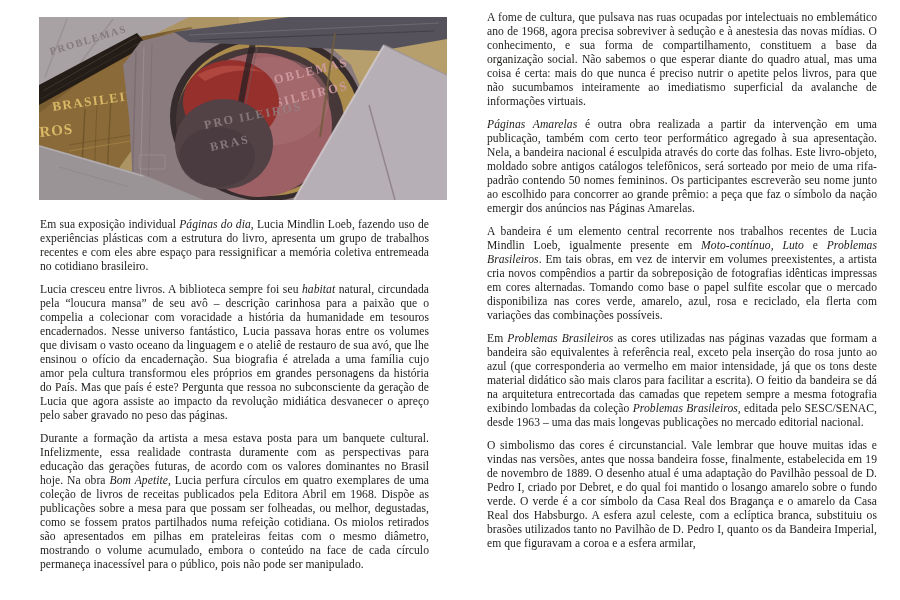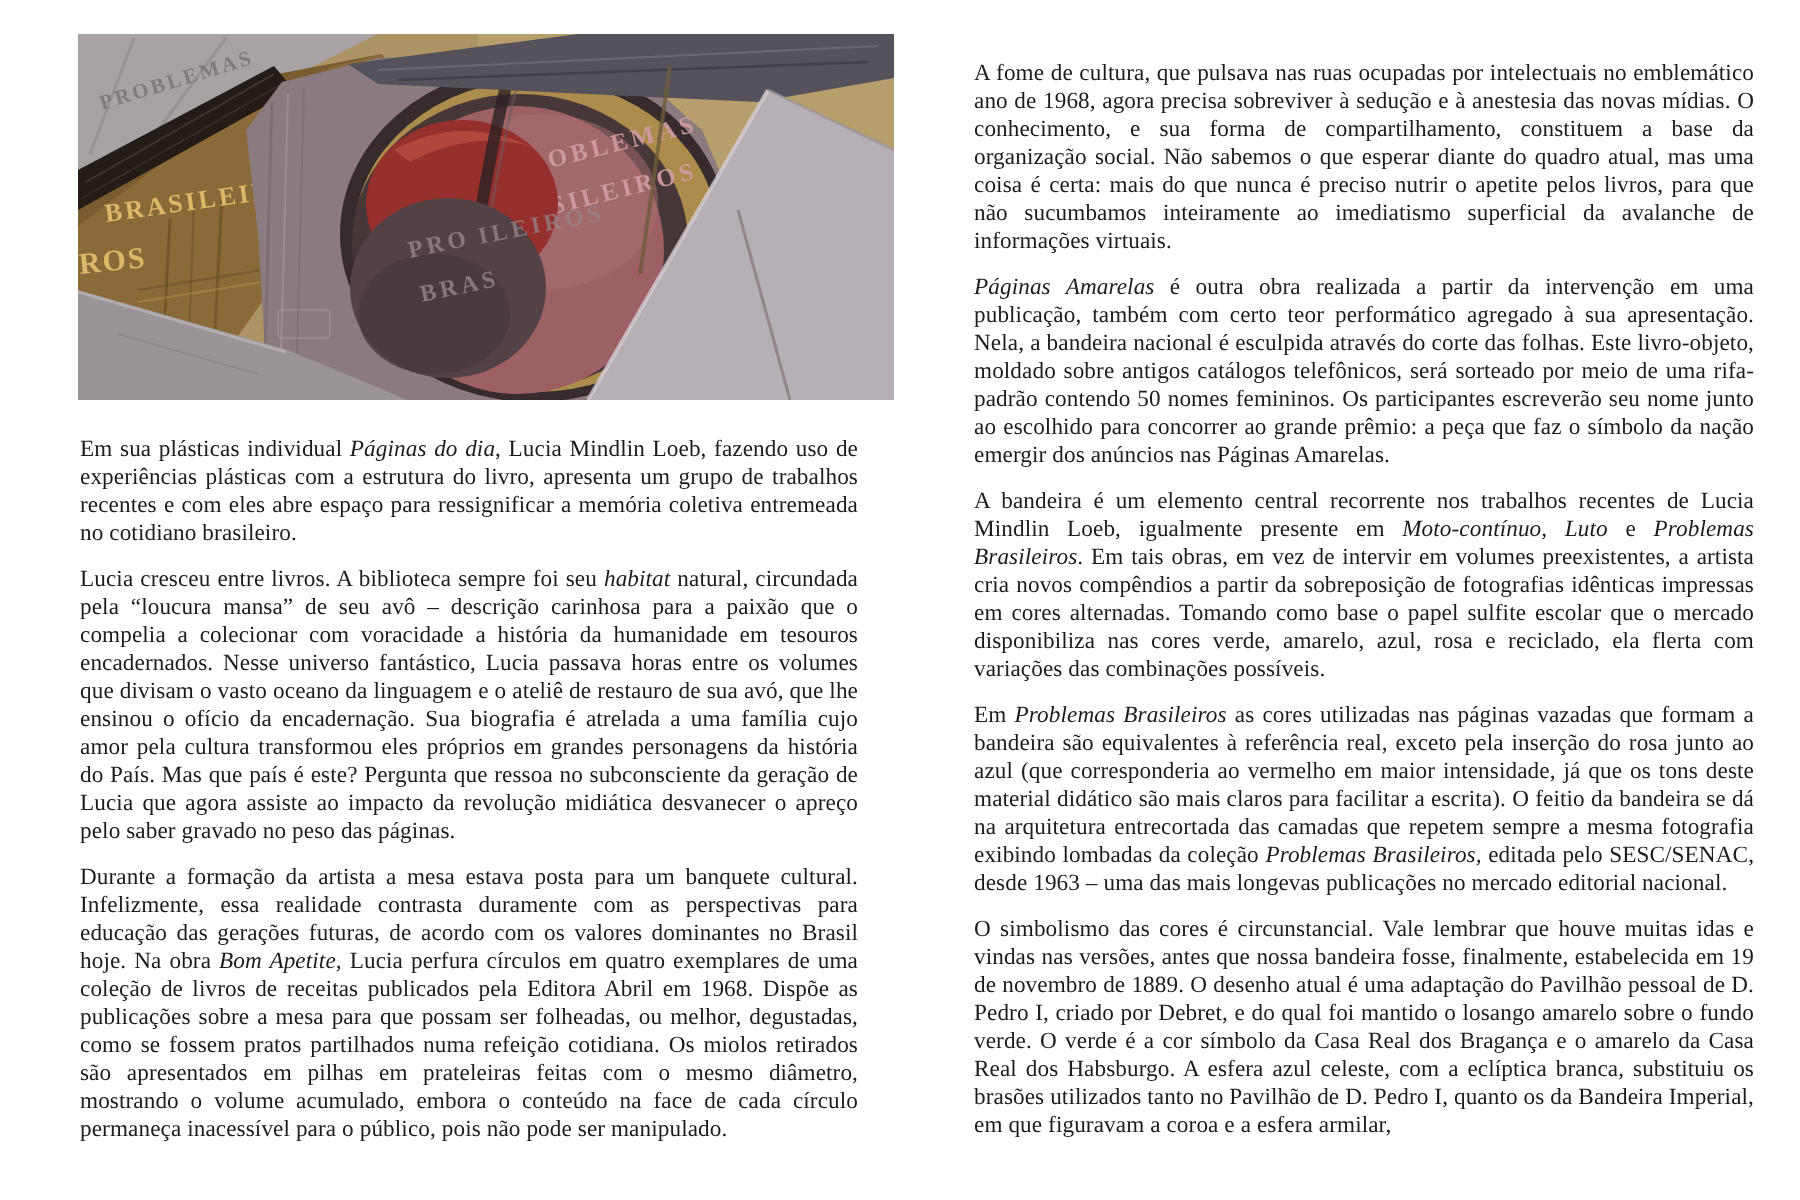--- a/index.html
+++ b/index.html
@@ -4,21 +4,21 @@
 <style>
   html,body{margin:0;padding:0;background:#ffffff;}
   #spread{position:relative;width:900px;height:600px;background:#ffffff;overflow:hidden;
           font-family:"Liberation Serif", serif;color:#1d1c1a;}
   .photo{position:absolute;left:39px;top:17px;width:408px;height:183px;}
   .col{position:absolute;text-align:justify;font-size:11.6px;line-height:14px;
        letter-spacing:0.05px;}
   .col p{margin:0 0 9px 0;}
   .col p i{font-style:italic;}
   #left-col{left:40px;top:218px;width:389px;}
-  #right-col{left:487px;top:30px;width:390px;}
+  #right-col{left:487px;top:11px;width:390px;}
   svg text{font-family:"Liberation Serif", serif;font-weight:bold;}
 </style>
 </head>
 <body>
 
 <div id="spread">
 
   <div class="photo">
     <svg width="408" height="183" viewBox="0 0 408 183">
 
@@ -82,21 +82,21 @@
       <line x1="20" y1="150" x2="90" y2="170" stroke="#847e81" stroke-width="1" opacity="0.5"></line>
 
       <polygon points="345,28 408,58 408,183 255,183" fill="#b6afb5"></polygon>
       <line x1="345" y1="28" x2="255" y2="183" stroke="#d3ccd1" stroke-width="2" opacity="0.8"></line>
       <line x1="345" y1="28" x2="408" y2="58" stroke="#9b9499" stroke-width="1.5" opacity="0.7"></line>
       <line x1="330" y1="88" x2="356" y2="183" stroke="#5a4b50" stroke-width="1.5" opacity="0.4"></line>
     </svg>
   </div>
 
   <div id="left-col" class="col">
-    <p><span>Em sua plásticas individual </span><i>Páginas do dia</i><span>, Lucia Mindlin Loeb, fazendo uso de experiências plásticas com a estrutura do livro, apresenta um grupo de trabalhos recentes e com eles abre espaço para ressignificar a memória coletiva entremeada no cotidiano brasileiro.</span></p>
+    <p><span>Em sua exposição individual </span><i>Páginas do dia</i><span>, Lucia Mindlin Loeb, fazendo uso de experiências plásticas com a estrutura do livro, apresenta um grupo de trabalhos recentes e com eles abre espaço para ressignificar a memória coletiva entremeada no cotidiano brasileiro.</span></p>
     <p><span>Lucia cresceu entre livros. A biblioteca sempre foi seu </span><i>habitat</i><span> natural, circundada pela “loucura mansa” de seu avô – descrição carinhosa para a paixão que o compelia a colecionar com voracidade a história da humanidade em tesouros encadernados. Nesse universo fantástico, Lucia passava horas entre os volumes que divisam o vasto oceano da linguagem e o ateliê de restauro de sua avó, que lhe ensinou o ofício da encadernação. Sua biografia é atrelada a uma família cujo amor pela cultura transformou eles próprios em grandes personagens da história do País. Mas que país é este? Pergunta que ressoa no subconsciente da geração de Lucia que agora assiste ao impacto da revolução midiática desvanecer o apreço pelo saber gravado no peso das páginas.</span></p>
     <p><span>Durante a formação da artista a mesa estava posta para um banquete cultural. Infelizmente, essa realidade contrasta duramente com as perspectivas para educação das gerações futuras, de acordo com os valores dominantes no Brasil hoje. Na obra </span><i>Bom Apetite,</i><span> Lucia perfura círculos em quatro exemplares de uma coleção de livros de receitas publicados pela Editora Abril em 1968. Dispõe as publicações sobre a mesa para que possam ser folheadas, ou melhor, degustadas, como se fossem pratos partilhados numa refeição cotidiana. Os miolos retirados são apresentados em pilhas em prateleiras feitas com o mesmo diâmetro, mostrando o volume acumulado, embora o conteúdo na face de cada círculo permaneça inacessível para o público, pois não pode ser manipulado.</span></p>
   </div>
 
   <div id="right-col" class="col">
     <p><span>A fome de cultura, que pulsava nas ruas ocupadas por intelectuais no emblemático ano de 1968, agora precisa sobreviver à sedução e à anestesia das novas mídias. O conhecimento, e sua forma de compartilhamento, constituem a base da organização social. Não sabemos o que esperar diante do quadro atual, mas uma coisa é certa: mais do que nunca é preciso nutrir o apetite pelos livros, para que não sucumbamos inteiramente ao imediatismo superficial da avalanche de informações virtuais.</span></p>
     <p><i>Páginas Amarelas</i><span> é outra obra realizada a partir da intervenção em uma publicação, também com certo teor performático agregado à sua apresentação. Nela, a bandeira nacional é esculpida através do corte das folhas. Este livro-objeto, moldado sobre antigos catálogos telefônicos, será sorteado por meio de uma rifa-padrão contendo 50 nomes femininos. Os participantes escreverão seu nome junto ao escolhido para concorrer ao grande prêmio: a peça que faz o símbolo da nação emergir dos anúncios nas Páginas Amarelas.</span></p>
     <p><span>A bandeira é um elemento central recorrente nos trabalhos recentes de Lucia Mindlin Loeb, igualmente presente em </span><i>Moto-contínuo, Luto</i><span> e </span><i>Problemas Brasileiros</i><span>. Em tais obras, em vez de intervir em volumes preexistentes, a artista cria novos compêndios a partir da sobreposição de fotografias idênticas impressas em cores alternadas. Tomando como base o papel sulfite escolar que o mercado disponibiliza nas cores verde, amarelo, azul, rosa e reciclado, ela flerta com variações das combinações possíveis.</span></p>
     <p><span>Em </span><i>Problemas Brasileiros</i><span> as cores utilizadas nas páginas vazadas que formam a bandeira são equivalentes à referência real, exceto pela inserção do rosa junto ao azul (que corresponderia ao vermelho em maior intensidade, já que os tons deste material didático são mais claros para facilitar a escrita). O feitio da bandeira se dá na arquitetura entrecortada das camadas que repetem sempre a mesma fotografia exibindo lombadas da coleção </span><i>Problemas Brasileiros,</i><span> editada pelo SESC/SENAC, desde 1963 – uma das mais longevas publicações no mercado editorial nacional.</span></p>
     <p><span>O simbolismo das cores é circunstancial. Vale lembrar que houve muitas idas e vindas nas versões, antes que nossa bandeira fosse, finalmente, estabelecida em 19 de novembro de 1889. O desenho atual é uma adaptação do Pavilhão pessoal de D. Pedro I, criado por Debret, e do qual foi mantido o losango amarelo sobre o fundo verde. O verde é a cor símbolo da Casa Real dos Bragança e o amarelo da Casa Real dos Habsburgo. A esfera azul celeste, com a eclíptica branca, substituiu os brasões utilizados tanto no Pavilhão de D. Pedro I, quanto os da Bandeira Imperial, em que figuravam a coroa e a esfera armilar,</span></p>

